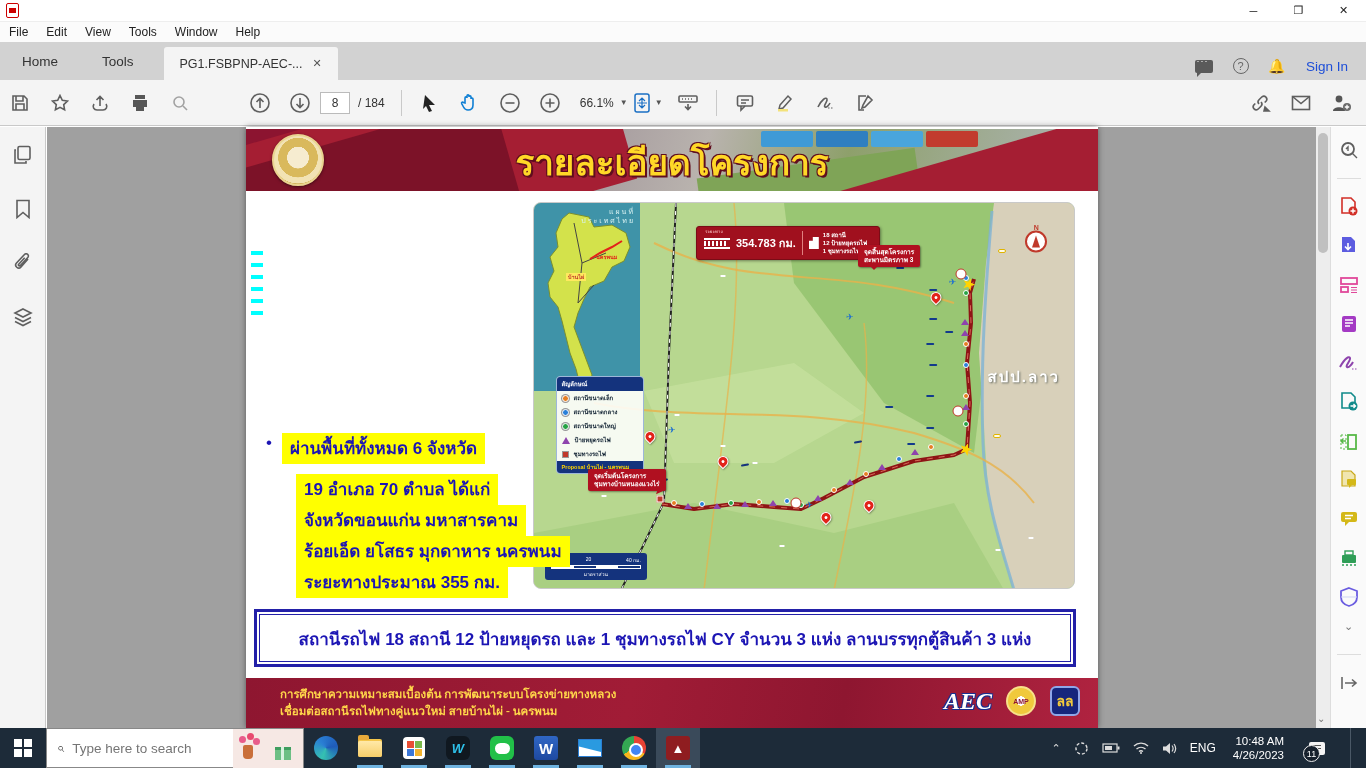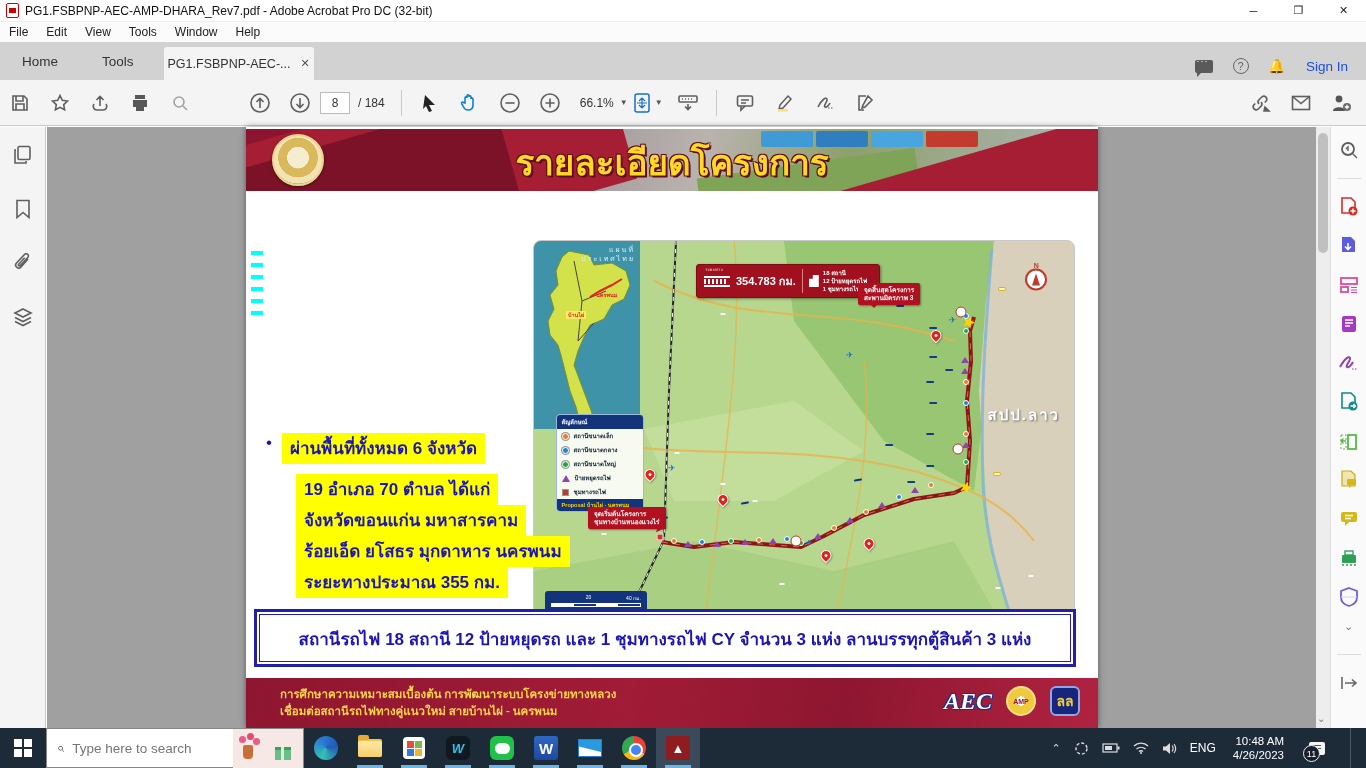--- a/index.html
+++ b/index.html
@@ -17,21 +17,21 @@
   .wincap{width:45px;height:22px;display:flex;align-items:center;justify-content:center;color:#222;font-size:11px;}
   
   #menubar{position:absolute;left:0;top:22px;width:100%;height:20px;background:#fbfbfb;
     display:flex;align-items:center;font-size:12px;color:#222;}
   .menu-item{padding:2px 9px;}
   
   #tabbar{position:absolute;left:0;top:42px;width:100%;height:38px;background:#d2d2d2;
     display:flex;align-items:flex-end;}
   .apptab{height:38px;display:flex;align-items:center;padding:0 22px;font-size:13.5px;color:#333;}
   .doctab{height:33px;background:#f4f4f4;border-top-left-radius:3px;border-top-right-radius:3px;
-    display:flex;align-items:center;gap:10px;padding:0 4px;font-size:12.5px;color:#333;margin-left:8px;}
+    display:flex;align-items:center;gap:10px;padding:0 16px;font-size:12.5px;color:#333;margin-left:8px;}
   .doctab .x{color:#555;font-size:11px;}
   #tabbar-right{margin-left:auto;display:flex;align-items:center;gap:20px;padding:0 18px 6px 0;}
   .tb-bubble{width:18px;height:13px;background:#5a5a5a;border-radius:2px;position:relative;}
   .tb-bubble:before{content:"···";position:absolute;left:2px;top:-4px;color:#fff;font-size:9px;letter-spacing:1px;}
   .tb-bubble:after{content:"";position:absolute;left:2px;bottom:-4px;border:4px solid transparent;border-top-color:#5a5a5a;border-left-color:#5a5a5a;}
   .tb-q{width:16px;height:16px;border:1.5px solid #666;border-radius:50%;color:#666;font-size:11px;
     display:flex;align-items:center;justify-content:center;}
   .tb-bell{color:#b5b5b5;font-size:14px;}
   .signin{font-size:13.5px;color:#1d4ed8;}
   
@@ -99,21 +99,21 @@
   #flogos{position:absolute;right:18px;top:8px;display:flex;align-items:center;gap:14px;}
   .logo-aec{font-family:"Liberation Serif","DejaVu Serif",serif;font-style:italic;font-weight:bold;
     font-size:24px;color:#fff;text-shadow:1px 1px 0 #1a2f8f,-1px -1px 0 #1a2f8f,1px -1px 0 #1a2f8f,-1px 1px 0 #1a2f8f;}
   .logo-amp{width:30px;height:30px;border-radius:50%;background:radial-gradient(circle,#fff 0 25%,#f0c93c 26% 100%);
     border:2px solid #f7e08a;display:flex;align-items:center;justify-content:center;
     font-size:7px;font-weight:bold;color:#8e1630;}
   .logo-dhara{width:30px;height:30px;border-radius:6px;background:#16267c;border:2px solid #8fa7e8;
     display:flex;align-items:center;justify-content:center;color:#f0c93c;font-weight:bold;font-size:14px;}
   
   #map{position:absolute;left:287px;top:75px;width:542px;height:387px;background:#b7d78f;
-    border:1px solid #c9c9c9;border-radius:8px;overflow:hidden;z-index:1;margin-top:38px;}
+    border:1px solid #c9c9c9;border-radius:8px;overflow:hidden;z-index:1;}
   #map svg.base{position:absolute;left:0;top:0;}
   .prov{position:absolute;transform:translate(-50%,-50%);color:#1646a8;font-weight:bold;font-size:9px;
     text-shadow:1px 1px 0 #eef6e0,-1px -1px 0 #eef6e0,1px -1px 0 #eef6e0,-1px 1px 0 #eef6e0;white-space:nowrap;z-index:4;}
   .pin{position:absolute;width:11px;height:11px;background:#e2231a;border:1.5px solid #fff;
     border-radius:50% 50% 50% 0;transform:translate(-50%,-100%) rotate(-45deg);box-shadow:0 1px 2px rgba(0,0,0,.4);z-index:5;}
   .pin:after{content:"";position:absolute;left:3px;top:3px;width:3px;height:3px;background:#fff;border-radius:50%;}
   .stn{position:absolute;color:#123a8c;font-weight:bold;font-size:6px;white-space:nowrap;
     transform:translate(-100%,0) rotate(-52deg);transform-origin:100% 50%;
     text-shadow:1px 1px 0 #eef6e0,-1px -1px 0 #eef6e0;z-index:3;}
   .stn-pill{position:absolute;transform:translate(-60%,-50%);background:#123a8c;color:#fff;font-weight:bold;
@@ -244,21 +244,20 @@
     border-radius:50%;width:17px;height:17px;font-size:9px;display:flex;align-items:center;justify-content:center;}
   .showdesk{width:6px;height:40px;border-left:1px solid #4a5866;}
 </style>
 </head>
 <body>
 
 <div id="app">
 
   <div id="titlebar">
     <div class="pdficon"></div>
-    <span>PG1.FSBPNP-AEC-AMP-DHARA_Rev7.pdf - Adobe Acrobat Pro DC (32-bit)</span>
     <div class="wincaps">
       <div class="wincap">─</div>
       <div class="wincap">❐</div>
       <div class="wincap">✕</div>
     </div>
   </div>
 
   <div id="menubar">
 
   <span class="menu-item">File</span>

